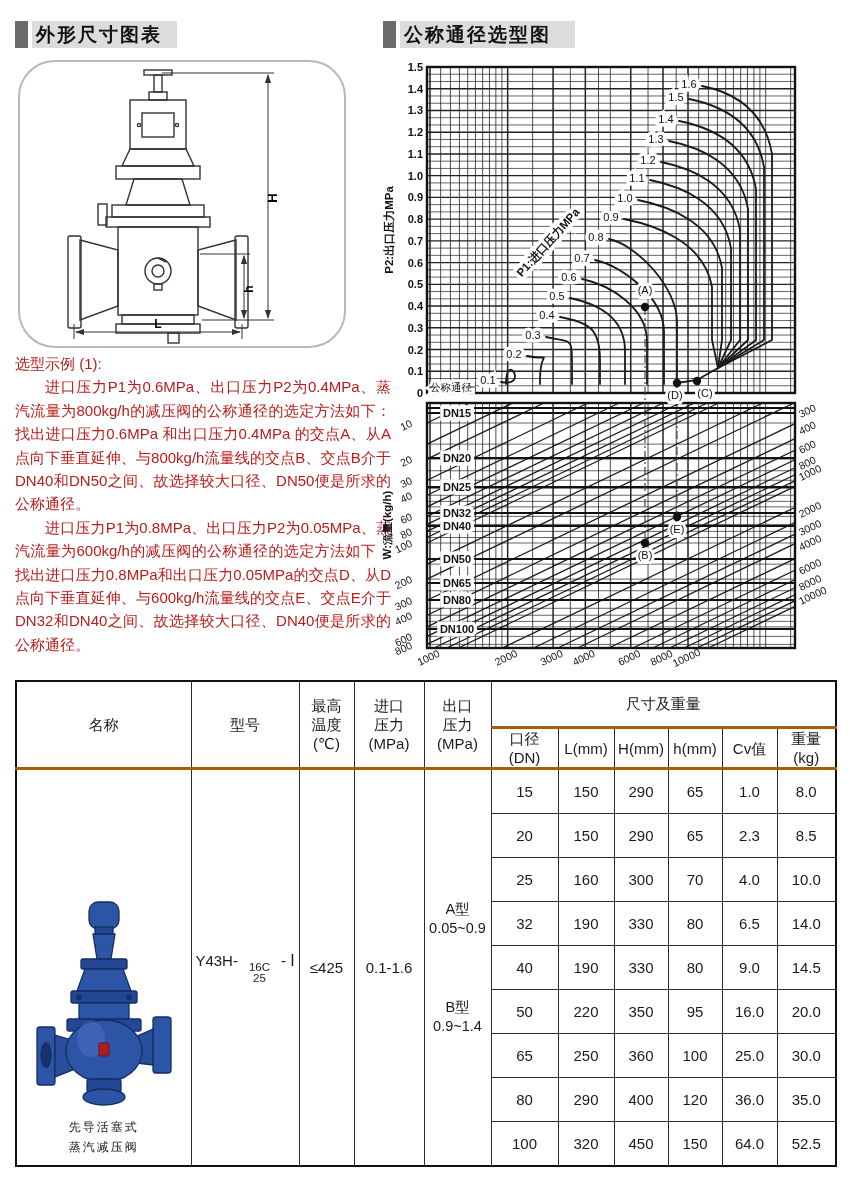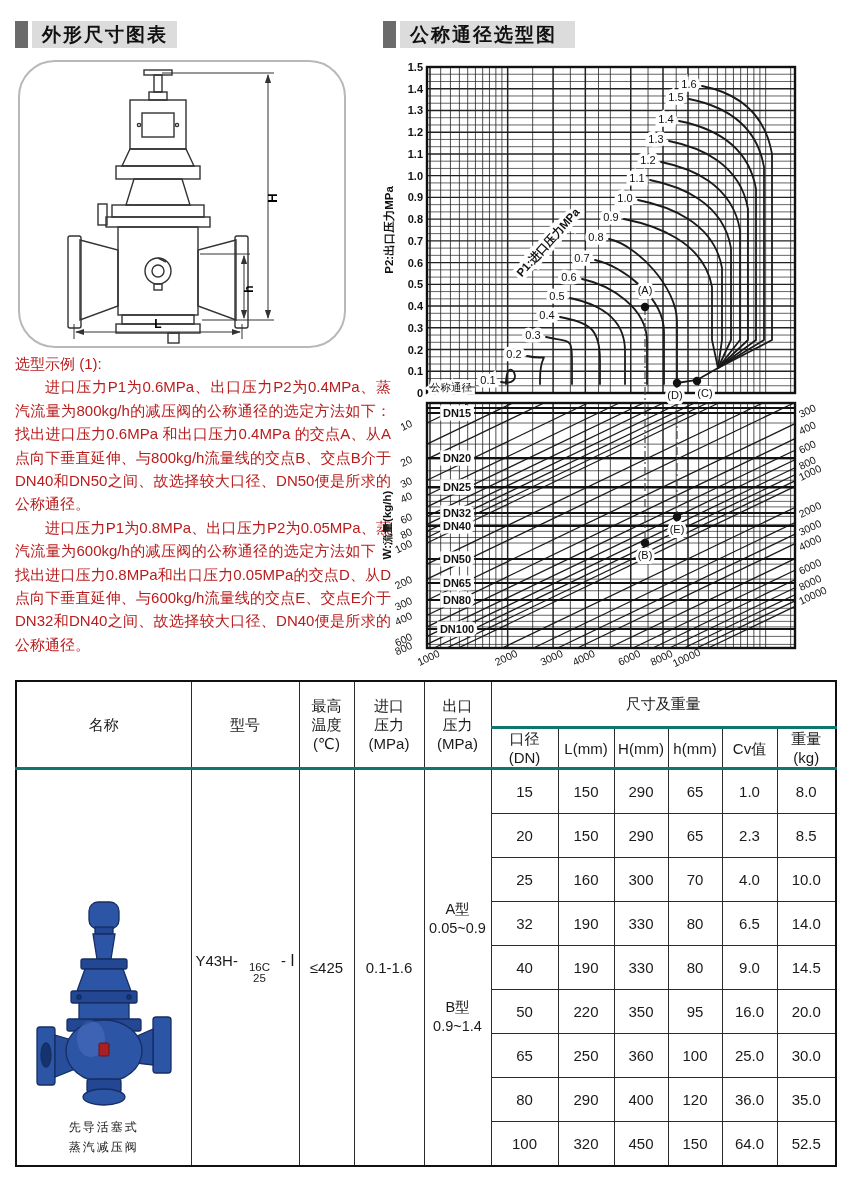--- a/index.html
+++ b/index.html
@@ -4,21 +4,21 @@
 <style>
   html,body{margin:0;padding:0}
   body{
     position:relative;width:850px;height:1200px;background:#fff;
     font-family:"Liberation Sans","DejaVu Sans",sans-serif;color:#1a1a1a;overflow:hidden;
   }
   
   .sec-title{position:absolute;height:27px;display:flex;align-items:stretch}
   .sec-title .block{width:13px;background:#6b6b6b;margin-right:4px}
   .sec-title .bar{flex:1;background:#dcdcdc;display:flex;align-items:center;
-    padding-left:10px;font-weight:bold;font-size:19px;letter-spacing:2px;color:#111}
+    padding-left:4px;font-weight:bold;font-size:19px;letter-spacing:2px;color:#111}
   #sec-left{left:15px;top:21px;width:162px}
   #sec-right{left:383px;top:21px;width:192px}
 
   
   #drawing-svg{position:absolute;left:16px;top:58px}
 
   
   #examples{position:absolute;left:15px;top:352px;width:376px;font-size:15px;line-height:23.4px;color:#b91c1c}
   #examples .ex-title{margin:0}
   #examples .ex-body{margin:0;text-align:justify;text-indent:2em}
@@ -28,21 +28,21 @@
   #chart-svg text{font-family:"Liberation Sans","DejaVu Sans",sans-serif}
 
   
   #spec{position:absolute;left:15px;top:680px;width:820px;border-collapse:collapse;table-layout:fixed;
     border:2px solid #111}
   #spec th,#spec td{border:1.5px solid #2b2b2b;text-align:center;vertical-align:middle;
     font-size:15px;font-weight:normal;padding:0;color:#1a1a1a}
   #spec .hh{white-space:pre-line;line-height:1.28}
   #spec thead tr.h1 th{height:44px}
   #spec thead tr.h2 th{height:38px}
-  #spec thead th{border-bottom:3px solid #0f766e}
+  #spec thead th{border-bottom:3px solid #a16207}
   #spec tbody td{height:43px}
   .photo-wrap{display:flex;flex-direction:column;align-items:center;justify-content:flex-end;height:100%;padding-bottom:8px;box-sizing:border-box}
   .caption{white-space:pre-line;font-size:12px;line-height:20px;letter-spacing:2px;margin-top:6px}
   .frac{display:inline-flex;flex-direction:column;font-size:11.5px;line-height:11px;vertical-align:-5px;margin:0 11px}
   .outlet-box{display:flex;flex-direction:column;justify-content:center;gap:60px;font-size:14.5px;line-height:19px}
   .outlet-box .grp{white-space:pre-line}
 </style>
 </head>
 <body>
 

